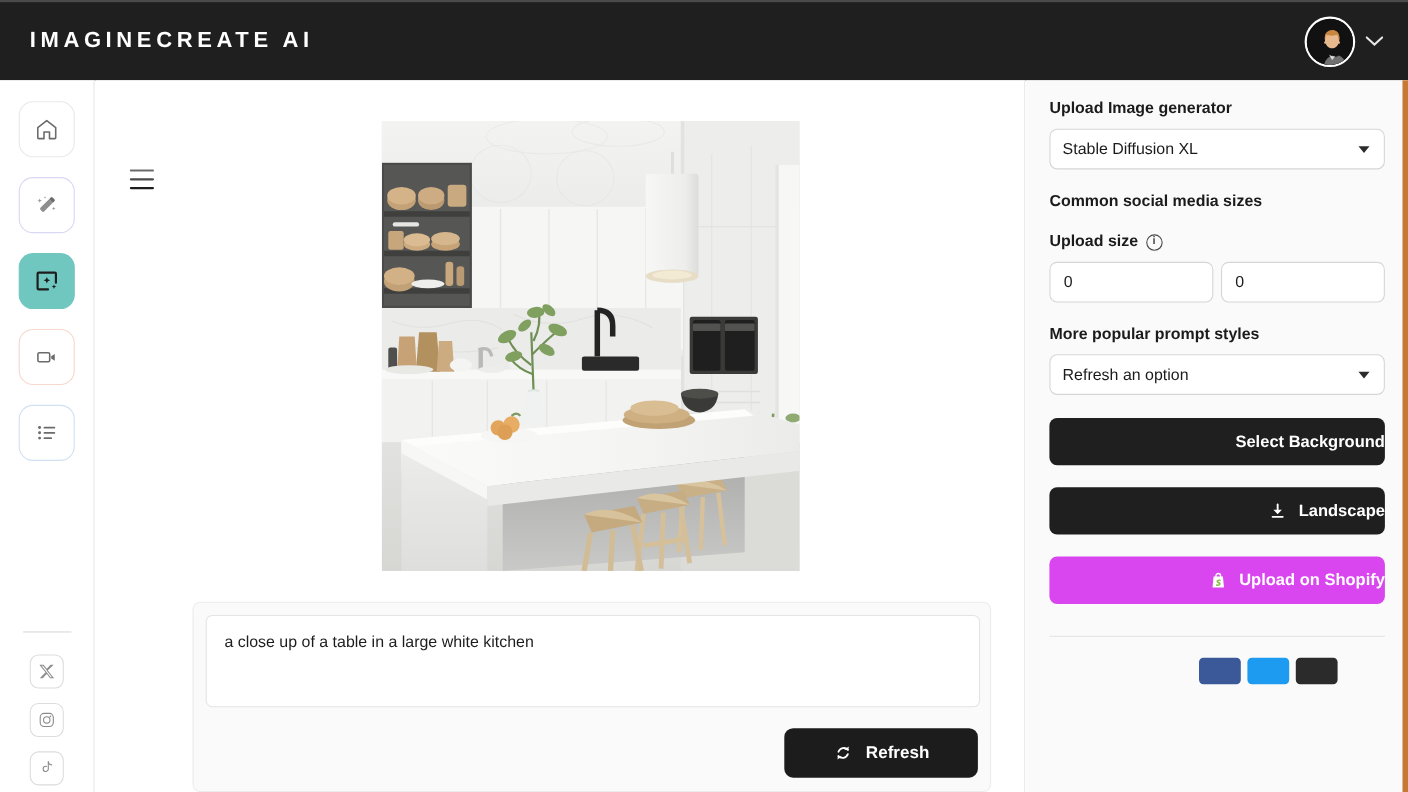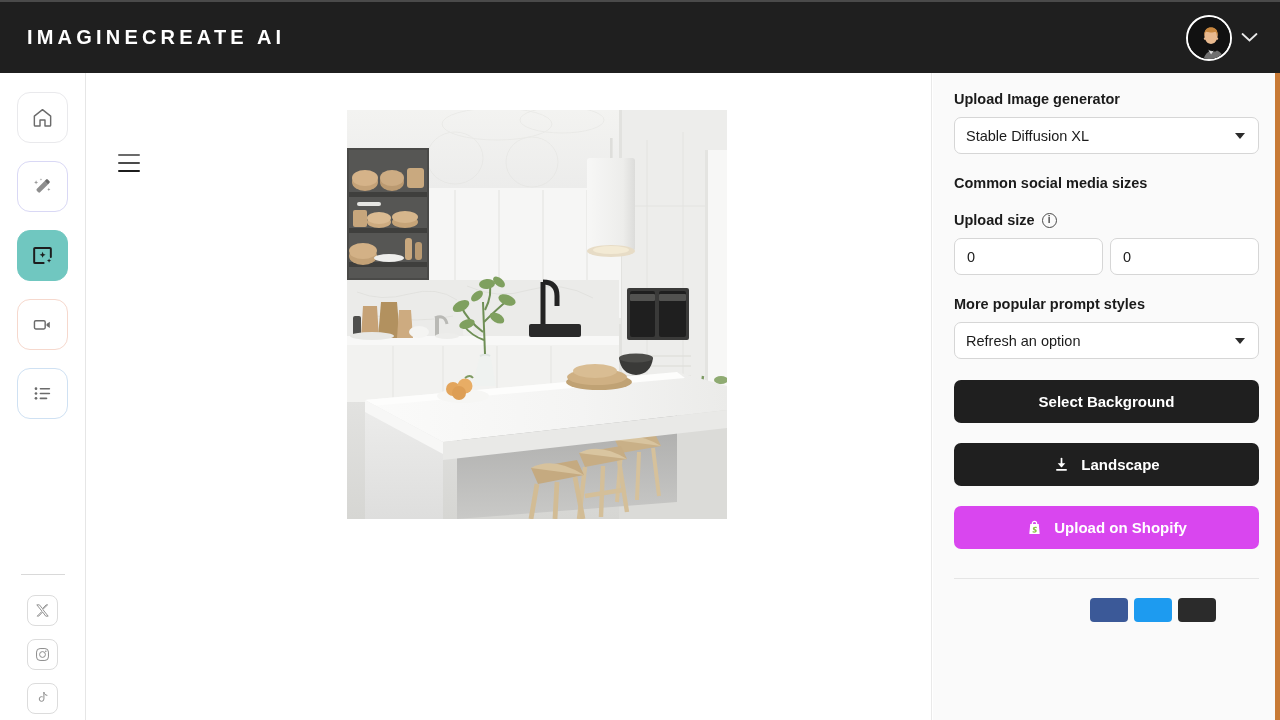--- a/index.html
+++ b/index.html
@@ -205,21 +205,21 @@
     line-height: 1;
     cursor: pointer;
   }
   .action-btn {
     width: 305px; height: 43px;
     border-radius: 7px;
     border: none;
     font-family: "Liberation Sans", sans-serif;
     font-size: 15px;
     font-weight: bold;
-    display: flex; align-items: center; justify-content: center;
+    display: flex; align-items: center; justify-content: flex-end;
     gap: 11px;
     cursor: pointer;
   }
   .action-btn.dark { background: #1f1f1f; color: #ffffff; }
   .action-btn.green { background: #d946ef; color: #ffffff; }
   .btn-gap { margin-top: 21px; }
   .btn-gap2 { margin-top: 20px; }
   .panel-divider {
     width: 305px; height: 1px;
     background: #e5e5e5;
@@ -569,20 +569,34 @@
           <ellipse cx="252" cy="272" rx="33" ry="8" fill="#c0a274"></ellipse>
           <ellipse cx="250" cy="267" rx="30" ry="8" fill="#cfb083"></ellipse>
           <ellipse cx="248" cy="261" rx="22" ry="7" fill="#d9bd93"></ellipse>
 
           <path d="M272 248 q18 -4 34 0 -2 16 -17 17 -15 -1 -17 -17z" fill="#3a3a38"></path>
           <ellipse cx="289" cy="248" rx="17" ry="4.5" fill="#4d4d4a"></ellipse>
         </g>
       </svg>
     </div>
 
+    <div class="prompt-panel">
+      <textarea class="prompt-box" placeholder="Describe the image you want to generate" style="">a close up of a table in a large white kitchen</textarea>
+      <div class="prompt-footer">
+        <button class="btn-refresh">
+          <svg width="19" height="19" viewBox="0 0 24 24">
+            <path d="M17.6 8.4A6.6 6.6 0 0 0 6.6 10.6" fill="none" stroke="#ffffff" stroke-width="2.1" stroke-linecap="round"></path>
+            <path d="M6.4 15.6a6.6 6.6 0 0 0 11-2.2" fill="none" stroke="#ffffff" stroke-width="2.1" stroke-linecap="round"></path>
+            <path d="M18.6 4.6 17.8 9.2 13.4 8" fill="#ffffff"></path>
+            <path d="M5.4 19.4 6.2 14.8 10.6 16" fill="#ffffff"></path>
+          </svg>
+          <span>Refresh</span>
+        </button>
+      </div>
+    </div>
   </div>
 
   <div class="right">
 
     <div class="field-label">Upload Image generator</div>
     <div class="select">
       <span>Stable Diffusion XL</span>
       <span class="caret"></span>
     </div>
 

